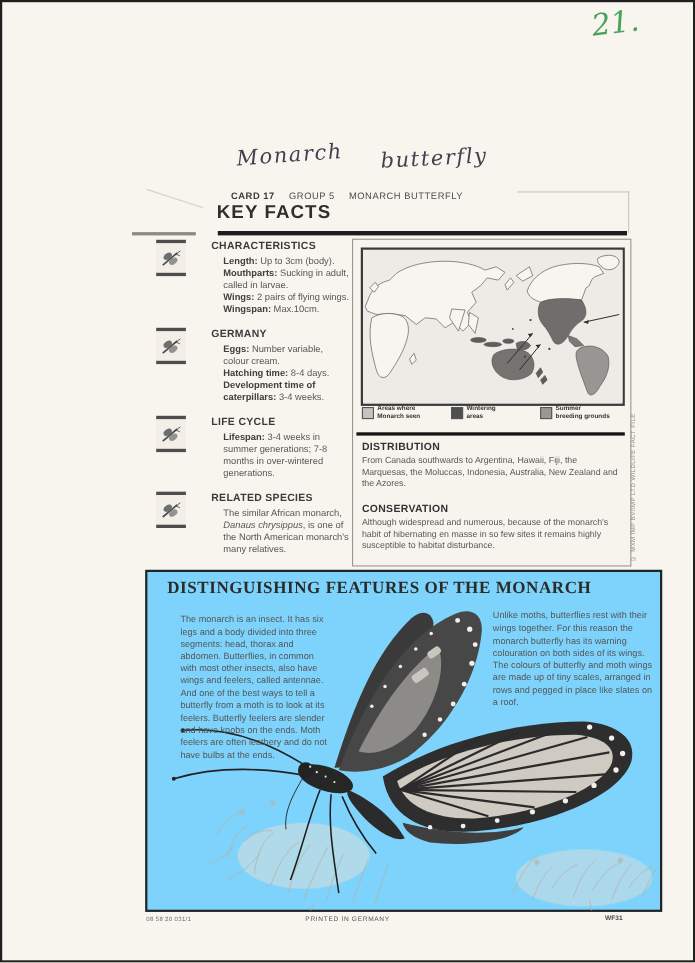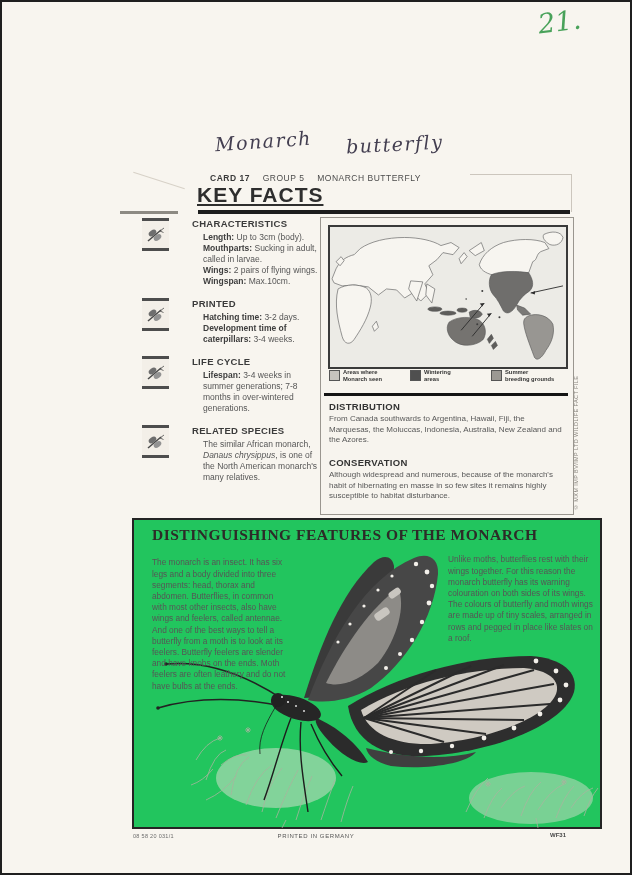--- a/index.html
+++ b/index.html
@@ -13,22 +13,22 @@
              font-size:27px;color:#49a25a;transform:rotate(-7deg);}
   .hw-word{font-family:"DejaVu Serif",serif;font-style:italic;font-size:19px;
            color:#433e50;letter-spacing:1.5px;}
   #hw-word1{left:213px;top:128px;transform:rotate(-4deg);}
   #hw-word2{left:344px;top:131px;transform:rotate(-3deg);}
 
   
   #card-line{left:196px;top:171px;font-size:8.5px;letter-spacing:.5px;color:#4c4c4c;}
   #card-line b{color:#3a3a3a;margin-left:12px;}
   #card-line .sep{display:inline-block;width:10px;}
-  #key-facts-title{left:195px;top:181px;font-size:21px;font-weight:bold;
-                   letter-spacing:1px;color:#2e2e2e;text-decoration:underline;}
+  #key-facts-title{left:195px;top:181px;font-size:17px;font-weight:bold;
+                   letter-spacing:1px;color:#2e2e2e;}
   #kf-underline{left:196px;top:208px;width:372px;height:3.5px;background:#1d1d1d;}
   #kf-underline-left{left:118px;top:209px;width:58px;height:2.5px;background:#6a665f;opacity:.75;}
   #scan-diag{left:130px;top:178px;width:54px;height:1px;background:#d7d1c7;transform:rotate(18deg);}
   #frame-top{left:468px;top:172px;width:102px;height:1px;background:#ccc6bd;}
   #frame-right{left:569px;top:172px;width:1px;height:38px;background:#ccc6bd;}
 
   
   #sections{left:140px;top:216px;width:176px;}
   .section{display:flex;gap:23px;margin-bottom:11px;}
   .sec-icon{width:27px;height:27px;flex:none;border-top:3px solid #4d4d4d;
@@ -54,24 +54,24 @@
   .rb-title{font-size:9.5px;font-weight:bold;color:#333;margin:0 0 2px;letter-spacing:.3px;}
   .rb-text{font-size:8px;line-height:10.5px;color:#585858;margin:0;}
 
   
   #copyright{left:571px;top:358px;height:150px;width:11px;writing-mode:vertical-rl;
              transform:rotate(180deg);font-size:5.5px;color:#8a867f;letter-spacing:.4px;
              white-space:nowrap;}
 
   
   #features{left:130px;top:516px;width:470px;height:311px;border:2px solid #242424;
-            background:#22c55e;box-sizing:border-box;}
+            background:#7dd3fc;box-sizing:border-box;}
   #feat-title{position:absolute;left:18px;top:6px;font-family:"Liberation Serif",serif;
               font-size:15.5px;font-weight:bold;color:#2d2b28;letter-spacing:.5px;}
-  .feat-left{position:absolute;left:18px;top:29px;width:220px;font-size:8.3px;
+  .feat-left{position:absolute;left:30px;top:29px;width:220px;font-size:8.3px;
              line-height:11.2px;color:#565656;z-index:2;}
   .wrap-spacer{float:right;width:82px;height:112px;margin-top:44px;}
   .feat-right{position:absolute;left:314px;top:26px;width:148px;font-size:8.3px;
               line-height:11.2px;color:#565656;z-index:2;}
   #butterfly{position:absolute;left:2px;top:28px;width:464px;height:280px;z-index:1;}
 
   
   #footer-left{left:131px;top:831px;font-size:5.5px;color:#6b6b6b;letter-spacing:.3px;}
   #footer-center{left:0;right:0;top:831px;text-align:center;font-size:6px;color:#565656;
                  letter-spacing:.6px;}
@@ -119,22 +119,23 @@
       <div class="section">
         <div class="sec-icon">
     <svg width="21" height="18" viewBox="0 0 21 18" aria-hidden="true">
       <path d="M3,15 L16,4" stroke="#4a4a4a" stroke-width="1.5"></path>
       <ellipse cx="7.5" cy="7" rx="4.2" ry="2.7" transform="rotate(-35 7.5 7)" fill="#6e6e6e"></ellipse>
       <ellipse cx="12.5" cy="11.5" rx="4.2" ry="2.7" transform="rotate(-35 12.5 11.5)" fill="#929292"></ellipse>
       <path d="M15,5 L19,2 M15,5 L18.5,6.5" stroke="#4a4a4a" stroke-width="0.8" fill="none"></path>
     </svg>
   </div>
         <div class="sec-body">
-          <div class="sec-title">PRINTED</div>
-          <div class="fact-line"><b>Hatching time:</b><span> 3-2 days.</span></div>
+          <div class="sec-title">GERMANY</div>
+          <div class="fact-line"><b>Eggs:</b><span> Number variable, colour cream.</span></div>
+          <div class="fact-line"><b>Hatching time:</b><span> 8-4 days.</span></div>
           <div class="fact-line"><b>Development time of caterpillars:</b><span> 3-4 weeks.</span></div>
         </div>
       </div>
       <div class="section">
         <div class="sec-icon">
     <svg width="21" height="18" viewBox="0 0 21 18" aria-hidden="true">
       <path d="M3,15 L16,4" stroke="#4a4a4a" stroke-width="1.5"></path>
       <ellipse cx="7.5" cy="7" rx="4.2" ry="2.7" transform="rotate(-35 7.5 7)" fill="#6e6e6e"></ellipse>
       <ellipse cx="12.5" cy="11.5" rx="4.2" ry="2.7" transform="rotate(-35 12.5 11.5)" fill="#929292"></ellipse>
       <path d="M15,5 L19,2 M15,5 L18.5,6.5" stroke="#4a4a4a" stroke-width="0.8" fill="none"></path>

